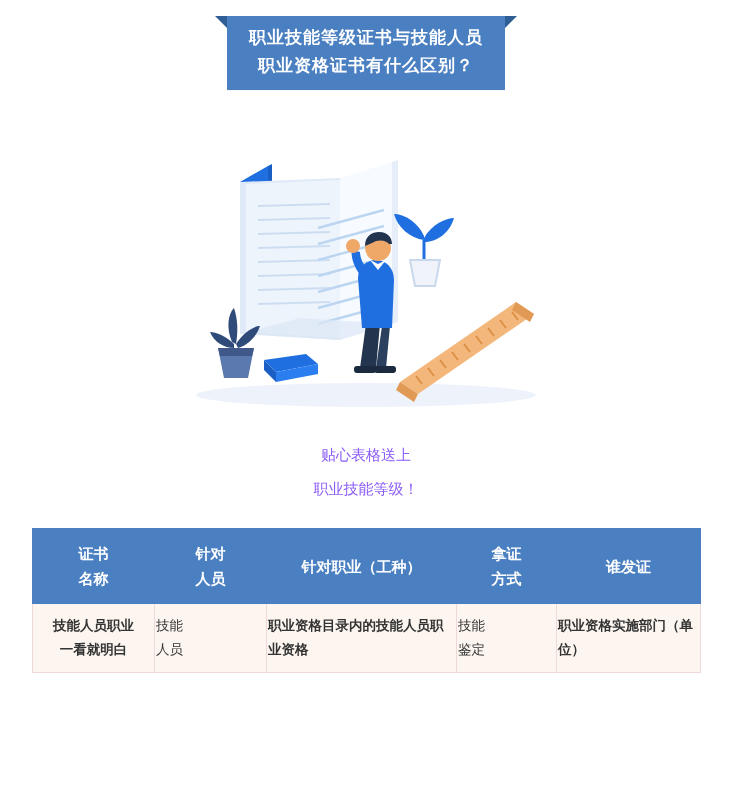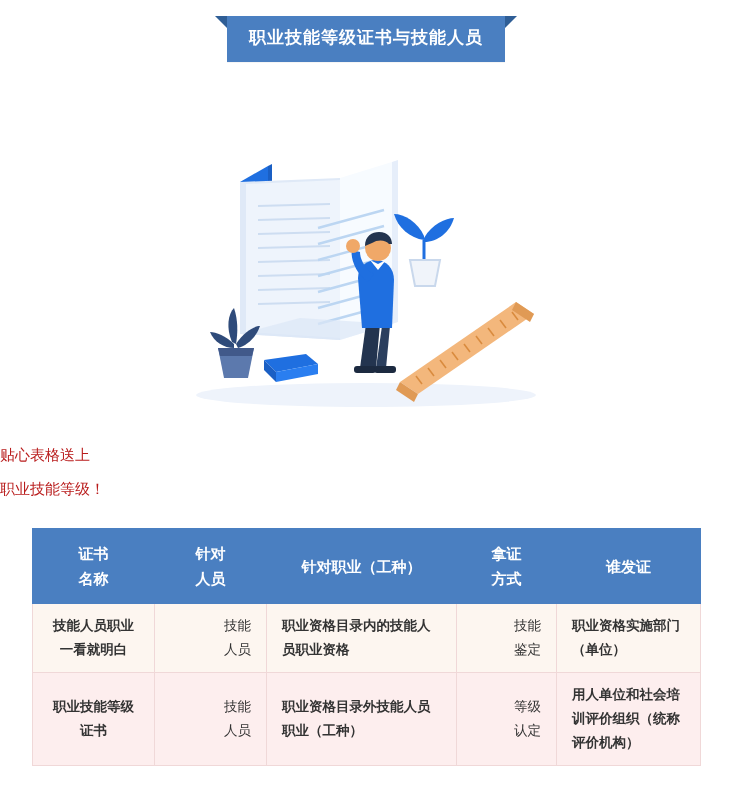--- a/index.html
+++ b/index.html
@@ -70,22 +70,22 @@
     width: 732px;
     height: 320px;
   }
 
   
   .caption {
     position: absolute;
     left: 0;
     top: 438px;
     width: 732px;
-    text-align: left;
-    color: #b91c1c;
+    text-align: center;
+    color: #8b5cf6;
     font-size: 15px;
     line-height: 34px;
   }
 
   
   .table-wrap {
     position: absolute;
     left: 32px;
     top: 528px;
     width: 540px;
@@ -102,49 +102,50 @@
     font-weight: bold;
     line-height: 25px;
     padding: 12px 4px;
     text-align: center;
     border: 1px solid #4a7fc1;
     vertical-align: middle;
   }
   table.cmp td {
     font-size: 13.5px;
     line-height: 24px;
-    padding: 10px 15px;
+    padding: 10px 1px;
     vertical-align: middle;
     border: 1px solid #f0d8d8;
     color: #333;
   }
   table.cmp tr.row-1 td { background: #fdf6f0; }
   table.cmp tr.row-2 td { background: #fdeeee; }
   td.c-name {
     font-weight: bold;
     text-align: center;
     color: #2f2f2f;
   }
-  td.c-center { text-align: right; }
+  td.c-center { text-align: left; }
   td.c-left { text-align: left; font-weight: bold; }
 
   .col-1 { width: 122px; }
   .col-2 { width: 112px; }
   .col-3 { width: 190px; }
   .col-4 { width: 100px; }
   .col-5 { width: 144px; }
 </style>
 </head>
 <body>
 
 <div class="title-wrap">
   <div class="title-banner">
     <span class="ribbon-tail left"></span>
     <span class="ribbon-tail right"></span>
     <span class="line">职业技能等级证书与技能人员</span>
+    <span class="line">职业资格证书有什么区别？</span>
   </div>
 </div>
 
 <div class="illustration">
   <svg width="732" height="320" viewBox="0 0 732 320" xmlns="http://www.w3.org/2000/svg">
 
     <ellipse cx="366" cy="285" rx="170" ry="12" fill="#eef3fb"></ellipse>
 
     <g>
 
@@ -287,31 +288,15 @@
           <div>技能</div>
           <div>人员</div>
         </td>
         <td class="c-left">职业资格目录内的技能人员职业资格</td>
         <td class="c-center">
           <div>技能</div>
           <div>鉴定</div>
         </td>
         <td class="c-left">职业资格实施部门（单位）</td>
       </tr>
-      <tr class="row-2">
-        <td class="c-name">
-          <div>职业技能等级</div>
-          <div>证书</div>
-        </td>
-        <td class="c-center">
-          <div>技能</div>
-          <div>人员</div>
-        </td>
-        <td class="c-left">职业资格目录外技能人员职业（工种）</td>
-        <td class="c-center">
-          <div>等级</div>
-          <div>认定</div>
-        </td>
-        <td class="c-left">用人单位和社会培训评价组织（统称评价机构）</td>
-      </tr>
     </tbody>
   </table>
 </div>
 
 </body></html>

